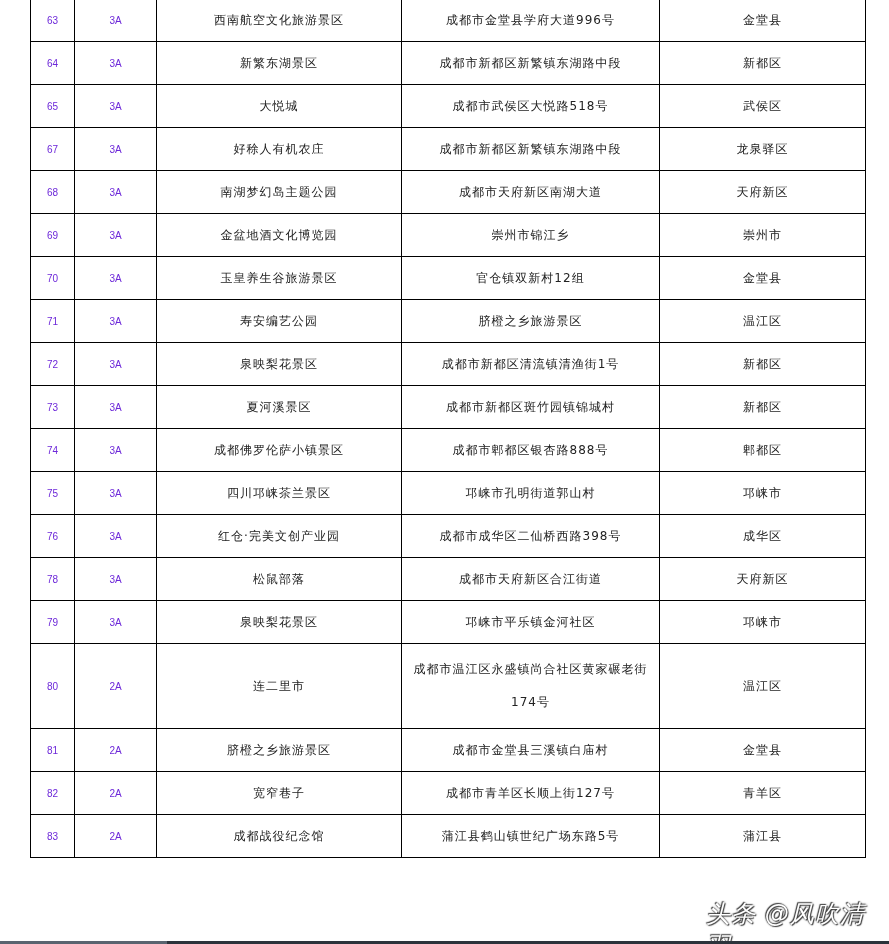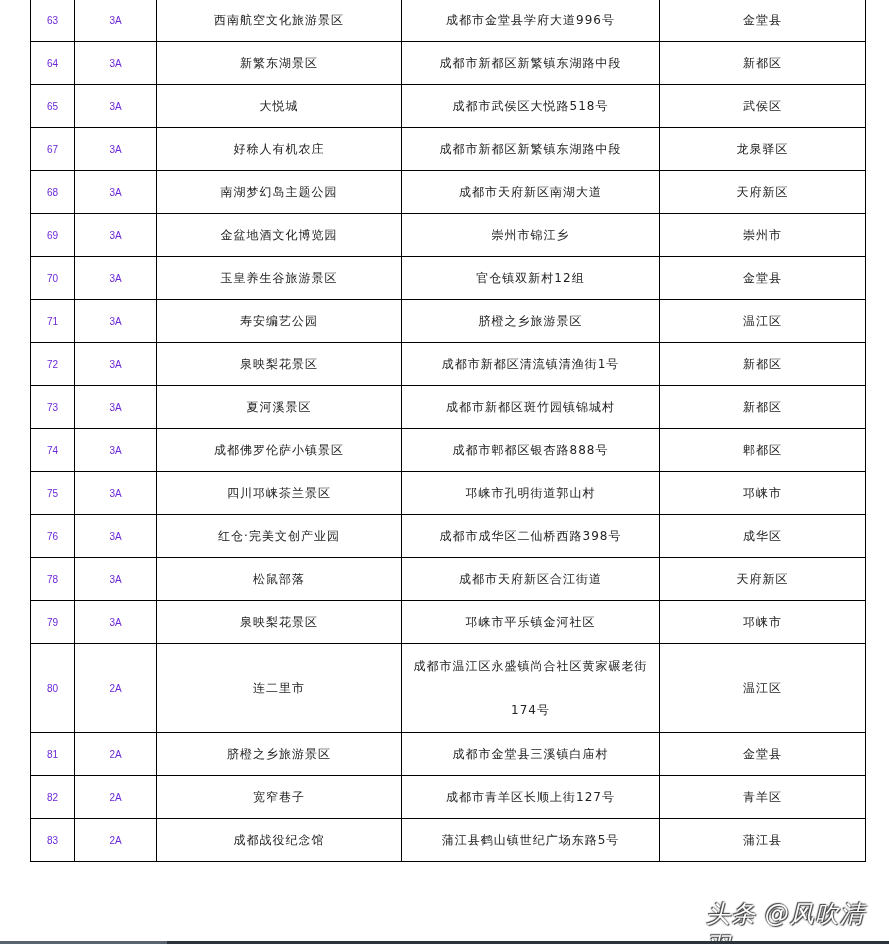--- a/index.html
+++ b/index.html
@@ -2,21 +2,21 @@
 <html><head>
 <meta charset="utf-8">
 <style>
   html, body { margin: 0; padding: 0; background: #ffffff; }
   body { width: 889px; height: 944px; overflow: hidden; position: relative; font-family: "DejaVu Sans", sans-serif; }
   .table-wrap { position: absolute; left: 30px; top: -2px; }
   table { border-collapse: collapse; table-layout: fixed; }
   td { border: 1.5px solid #000; text-align: center; vertical-align: middle; padding: 0; color: #222; height: 42px; }
   td.num, td.grade { font-family: Liberation Sans, sans-serif; font-size: 10px; color: #6d28d9; }
   td.name, td.addr, td.district { font-size: 12px; letter-spacing: 1px; }
-  td.addr.wrap { line-height: 44px; }
+  td.addr.wrap { line-height: 33px; }
   tr.tall td { height: 84px; }
   col.c1 { width: 44px; } col.c2 { width: 82px; } col.c3 { width: 245px; } col.c4 { width: 258px; } col.c5 { width: 206px; }
   .watermark { position: absolute; left: 706px; top: 898px; font-size: 24px; color: #ffffff; letter-spacing: 1px;
     text-shadow: 0 0 2px #333, 1px 1px 1px #444, -1px -1px 1px #444; font-family: "DejaVu Sans", sans-serif; font-style: italic; }
   .bottom-bar { position: absolute; left: 0; right: 0; bottom: 0; height: 3px; background: #5a6470; }
   .bottom-bar .seg { position: absolute; left: 167px; width: 722px; top: 0; bottom: 0; background: #2c333b; }
 </style>
 </head>
 <body>
 

